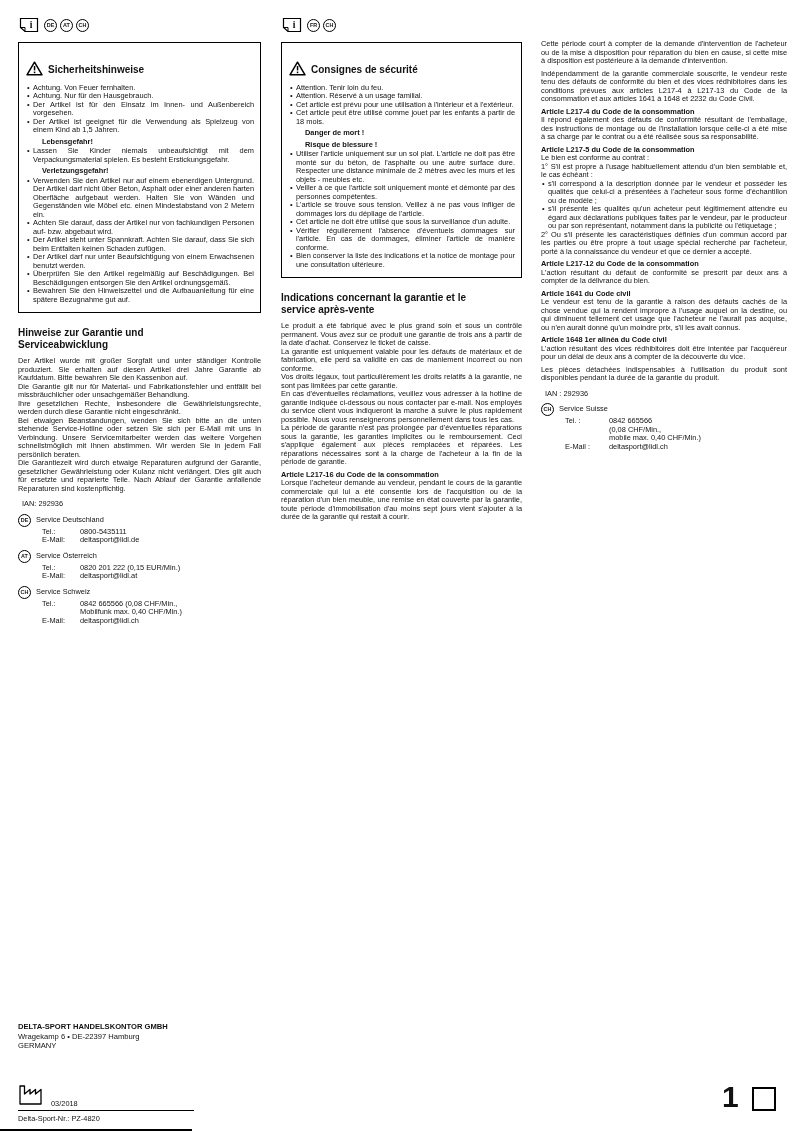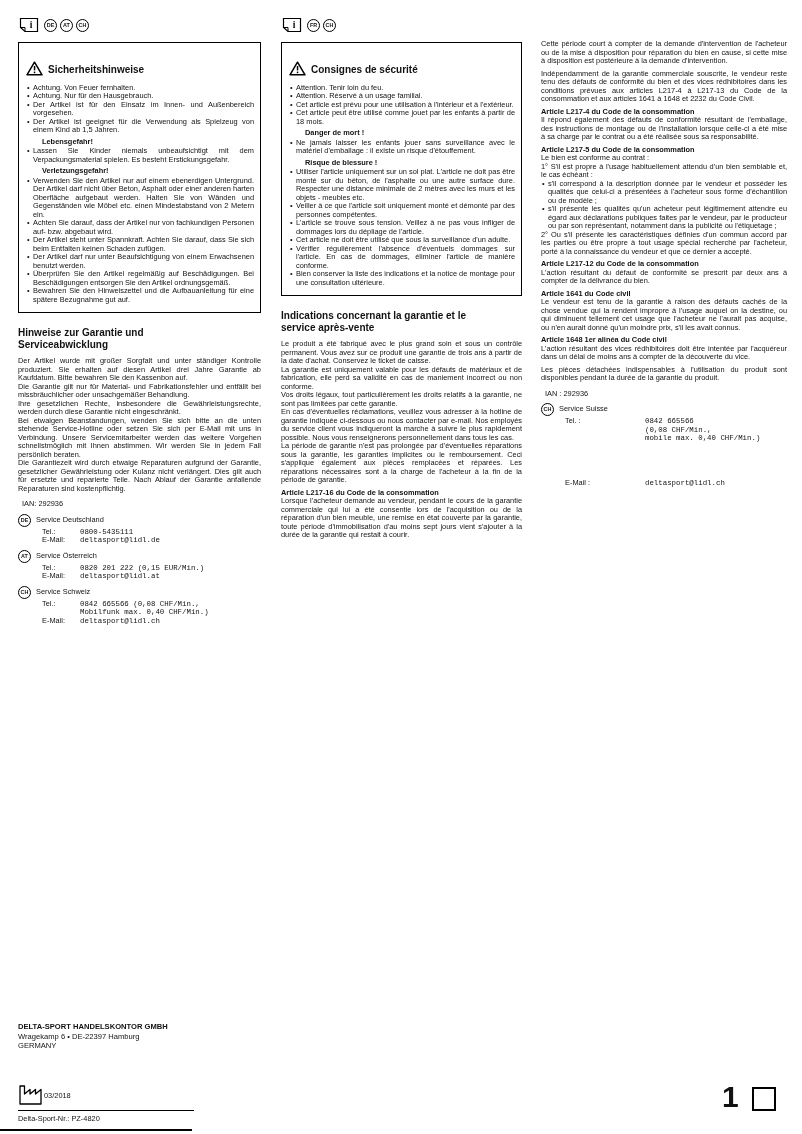--- a/index.html
+++ b/index.html
@@ -30,31 +30,31 @@
   .subhead { font-weight:bold; margin-top:3px; margin-bottom:1px;margin-left:16px; }
 
   .sec-title { font-size:10px; font-weight:bold; line-height:12px; margin:14px 0 6px; max-width:212px; }
   .bodytext p { text-align:justify; }
 
   .ian { margin:7px 4px 5px; }
 
   .service { margin-bottom:5px; }
   .service-head { display:flex; align-items:center; gap:5px; margin-bottom:1px; }
   .service-rows { margin-left:24px; display:grid; grid-template-columns:38px 1fr; }
-  .service-rows .val { white-space:pre-line;font-family:Liberation Mono, monospace; }
-  .col-3 .service-rows { grid-template-columns:44px 1fr;gap:36px; }
+  .service-rows .val { white-space:pre-line; }
+  .col-3 .service-rows { grid-template-columns:44px 1fr; }
 
   .art-head { font-weight:bold; margin-top:4px; }
   .para { text-align:justify; }
   .stack > * + .art-head { margin-top:4px; }
   .mt { margin-top:4px; }
 
   .company { position:absolute; left:18px; top:1022px; font-size:7.6px; line-height:9.6px; }
   .company .name { font-weight:bold; }
-  .mfg { position:absolute; left:18px; top:1083px; display:flex; align-items:center; }
+  .mfg { position:absolute; left:18px; top:1083px; display:flex; align-items:flex-end; gap:7px; }
   .mfg-date { font-size:7.4px; padding-bottom:1px; }
   .rule { position:absolute; left:18px; top:1110px; width:176px; border-top:1px solid #000; }
   .sportnr { position:absolute; left:18px; top:1114px; font-size:7.4px; }
 
   .pageno { position:absolute; left:722px; top:1082px; font-size:30px; font-weight:bold; line-height:30px; }
   .pagesq { position:absolute; left:752px; top:1087px; width:24px; height:24px; border:2.5px solid #000; }
   .edge-mark { position:absolute; left:0; top:1129px; width:192px; height:2px; background:#000; }
 </style>
 </head>
 <body>
@@ -186,23 +186,20 @@
         </span>
         <span class="t">Consignes de sécurité</span>
       </div>
       <ul class="blist">
           <li>Attention. Tenir loin du feu.</li>
           <li>Attention. Réservé à un usage familial.</li>
           <li>Cet article est prévu pour une utilisation à l'intérieur et à l'extérieur.</li>
           <li>Cet article peut être utilisé comme jouet par les enfants à partir de 18 mois.</li>
         </ul>
       <div class="subhead">Danger de mort !</div>
-      <ul class="blist">
-          <li>Ne jamais laisser les enfants jouer sans surveillance avec le matériel d'emballage : il existe un risque d'étouffement.</li>
-        </ul>
       <div class="subhead">Risque de blessure !</div>
       <ul class="blist">
           <li>Utiliser l'article uniquement sur un sol plat. L'article ne doit pas être monté sur du béton, de l'asphalte ou une autre surface dure. Respecter une distance minimale de 2 mètres avec les murs et les objets - meubles etc.</li>
           <li>Veiller à ce que l'article soit uniquement monté et démonté par des personnes compétentes.</li>
           <li>L'article se trouve sous tension. Veillez à ne pas vous infliger de dommages lors du dépliage de l'article.</li>
           <li>Cet article ne doit être utilisé que sous la surveillance d'un adulte.</li>
           <li>Vérifier régulièrement l'absence d'éventuels dommages sur l'article. En cas de dommages, éliminer l'article de manière conforme.</li>
           <li>Bien conserver la liste des indications et la notice de montage pour une consultation ultérieure.</li>
         </ul>
     </div>
@@ -235,21 +232,21 @@
       </ul>
     <p class="para">2° Ou s'il présente les caractéristiques définies d'un commun accord par les parties ou être propre à tout usage spécial recherché par l'acheteur, porté à la connaissance du vendeur et que ce dernier a accepté.</p>
 
     <div class="art-head">Article L217-12 du Code de la consommation</div>
     <p class="para">L'action résultant du défaut de conformité se prescrit par deux ans à compter de la délivrance du bien.</p>
 
     <div class="art-head">Article 1641 du Code civil</div>
     <p class="para">Le vendeur est tenu de la garantie à raison des défauts cachés de la chose vendue qui la rendent impropre à l'usage auquel on la destine, ou qui diminuent tellement cet usage que l'acheteur ne l'aurait pas acquise, ou n'en aurait donné qu'un moindre prix, s'il les avait connus.</p>
 
     <div class="art-head">Article 1648 1er alinéa du Code civil</div>
-    <p class="para">L'action résultant des vices rédhibitoires doit être intentée par l'acquéreur dans un délai de moins ans à compter de la découverte du vice.</p>
+    <p class="para">L'action résultant des vices rédhibitoires doit être intentée par l'acquéreur pour un délai de deux ans à compter de la découverte du vice.</p>
 
     <p class="para mt">Les pièces détachées indispensables à l'utilisation du produit sont disponibles pendant la durée de la garantie du produit.</p>
     <div class="ian">IAN : 292936</div>
 
     <div class="service">
       <div class="service-head">
         <span class="cc">CH</span>
         <span>Service Suisse</span>
       </div>
       <div class="service-rows">

